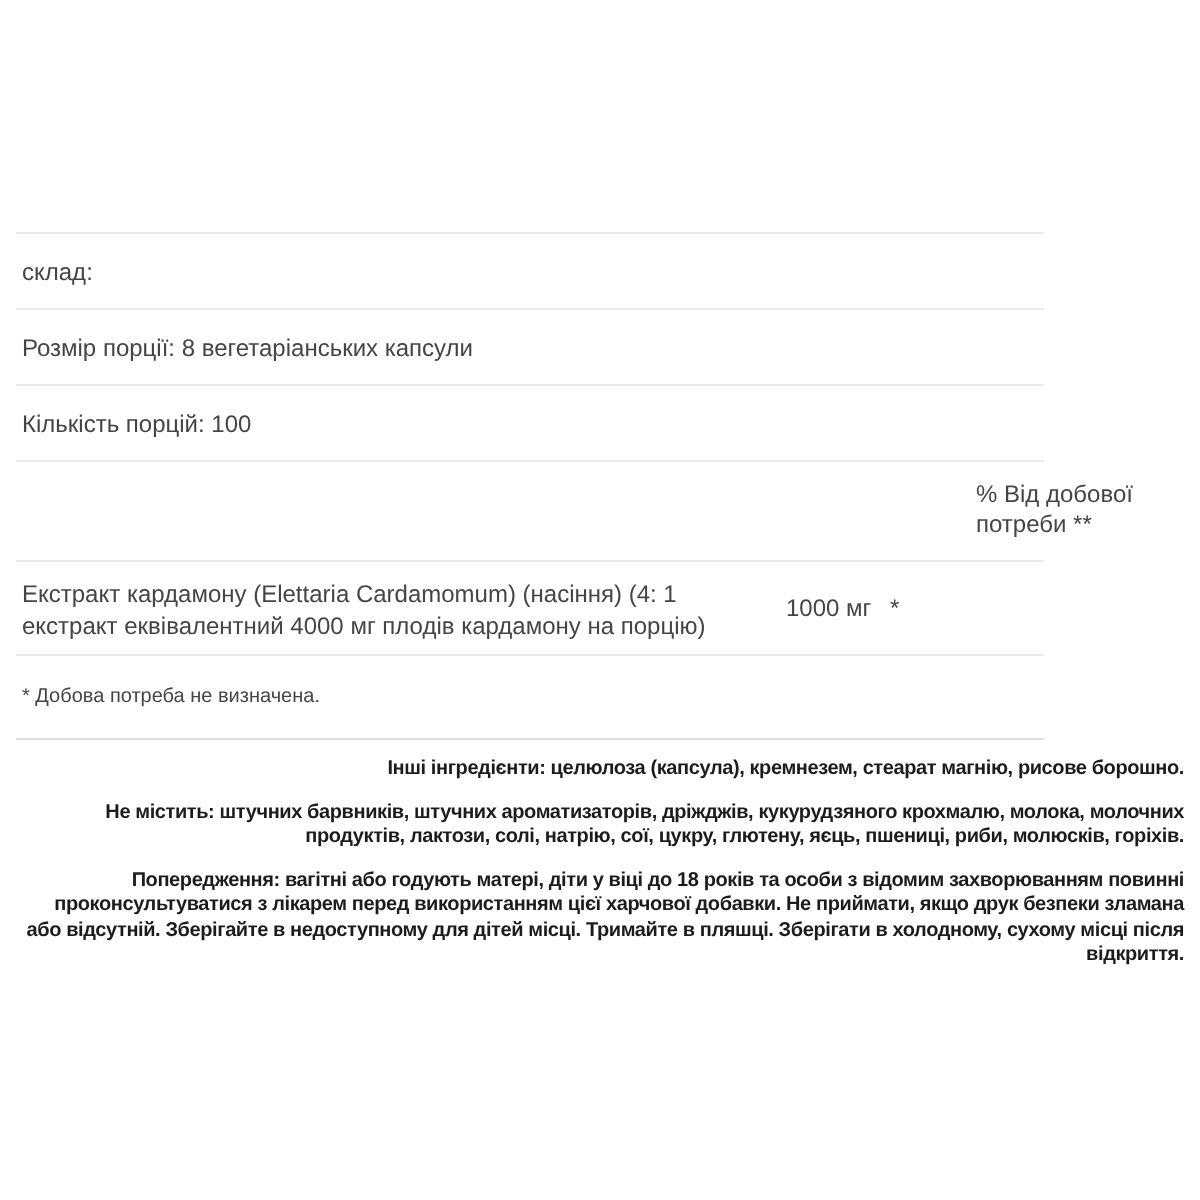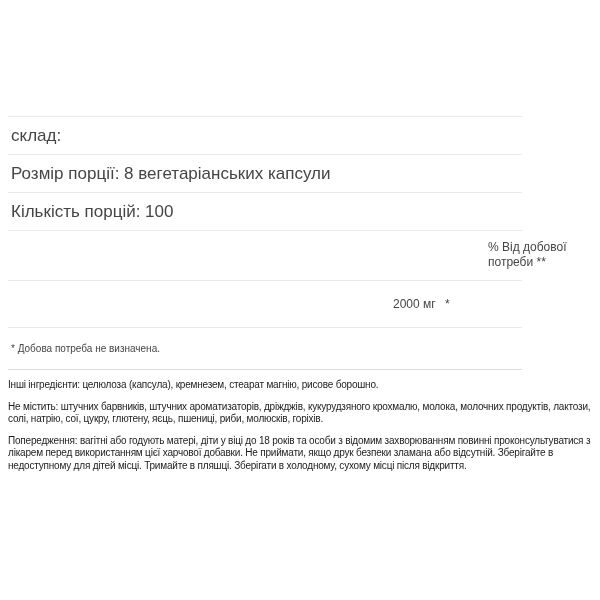--- a/index.html
+++ b/index.html
@@ -21,21 +21,21 @@
   .sep {
     width: 514px;
     height: 1px;
     background: #eaeaea;
   }
   .sep.dark { background: #dedede; }
   .info-row {
     height: 37px;
     display: flex;
     align-items: center;
-    font-size: 17px;
+    font-size: 12px;
     color: #454545;
     padding-left: 3px;
   }
   .header-row {
     position: relative;
     height: 49px;
     font-size: 12px;
     color: #454545;
   }
   .hcol-amount {
@@ -87,24 +87,25 @@
     color: #454545;
     padding-left: 3px;
   }
   .notes {
     width: 584px;
     padding-top: 9px;
   }
   .notes p {
     margin: 0 0 9px 0;
     font-size: 10px;
-    font-weight: 400;
+    font-weight: 700;
     letter-spacing: -0.2px;
     line-height: 12.5px;
     color: #1c1c1c;
+    text-align: right;
   }
 </style>
 </head>
 <body>
 
 <div class="panel">
 
   <div class="sep"></div>
 
   <div class="info-row">
@@ -125,21 +126,22 @@
 
   <div class="sep"></div>
 
   <div class="header-row">
     <div class="hcol-dv">% Від добової потреби **</div>
   </div>
 
   <div class="sep"></div>
 
   <div class="ing-row">
-    <div class="ing-amount">2000 мг</div>
+    <div class="ing-name">Екстракт кардамону (Elettaria Cardamomum) (насіння) (4: 1 екстракт еквівалентний 4000 мг плодів кардамону на порцію)</div>
+    <div class="ing-amount">1000 мг</div>
     <div class="ing-dv">*</div>
   </div>
 
   <div class="sep"></div>
 
   <div class="footnote-row">
     <span>* Добова потреба не визначена.</span>
   </div>
 
   <div class="sep dark"></div>

